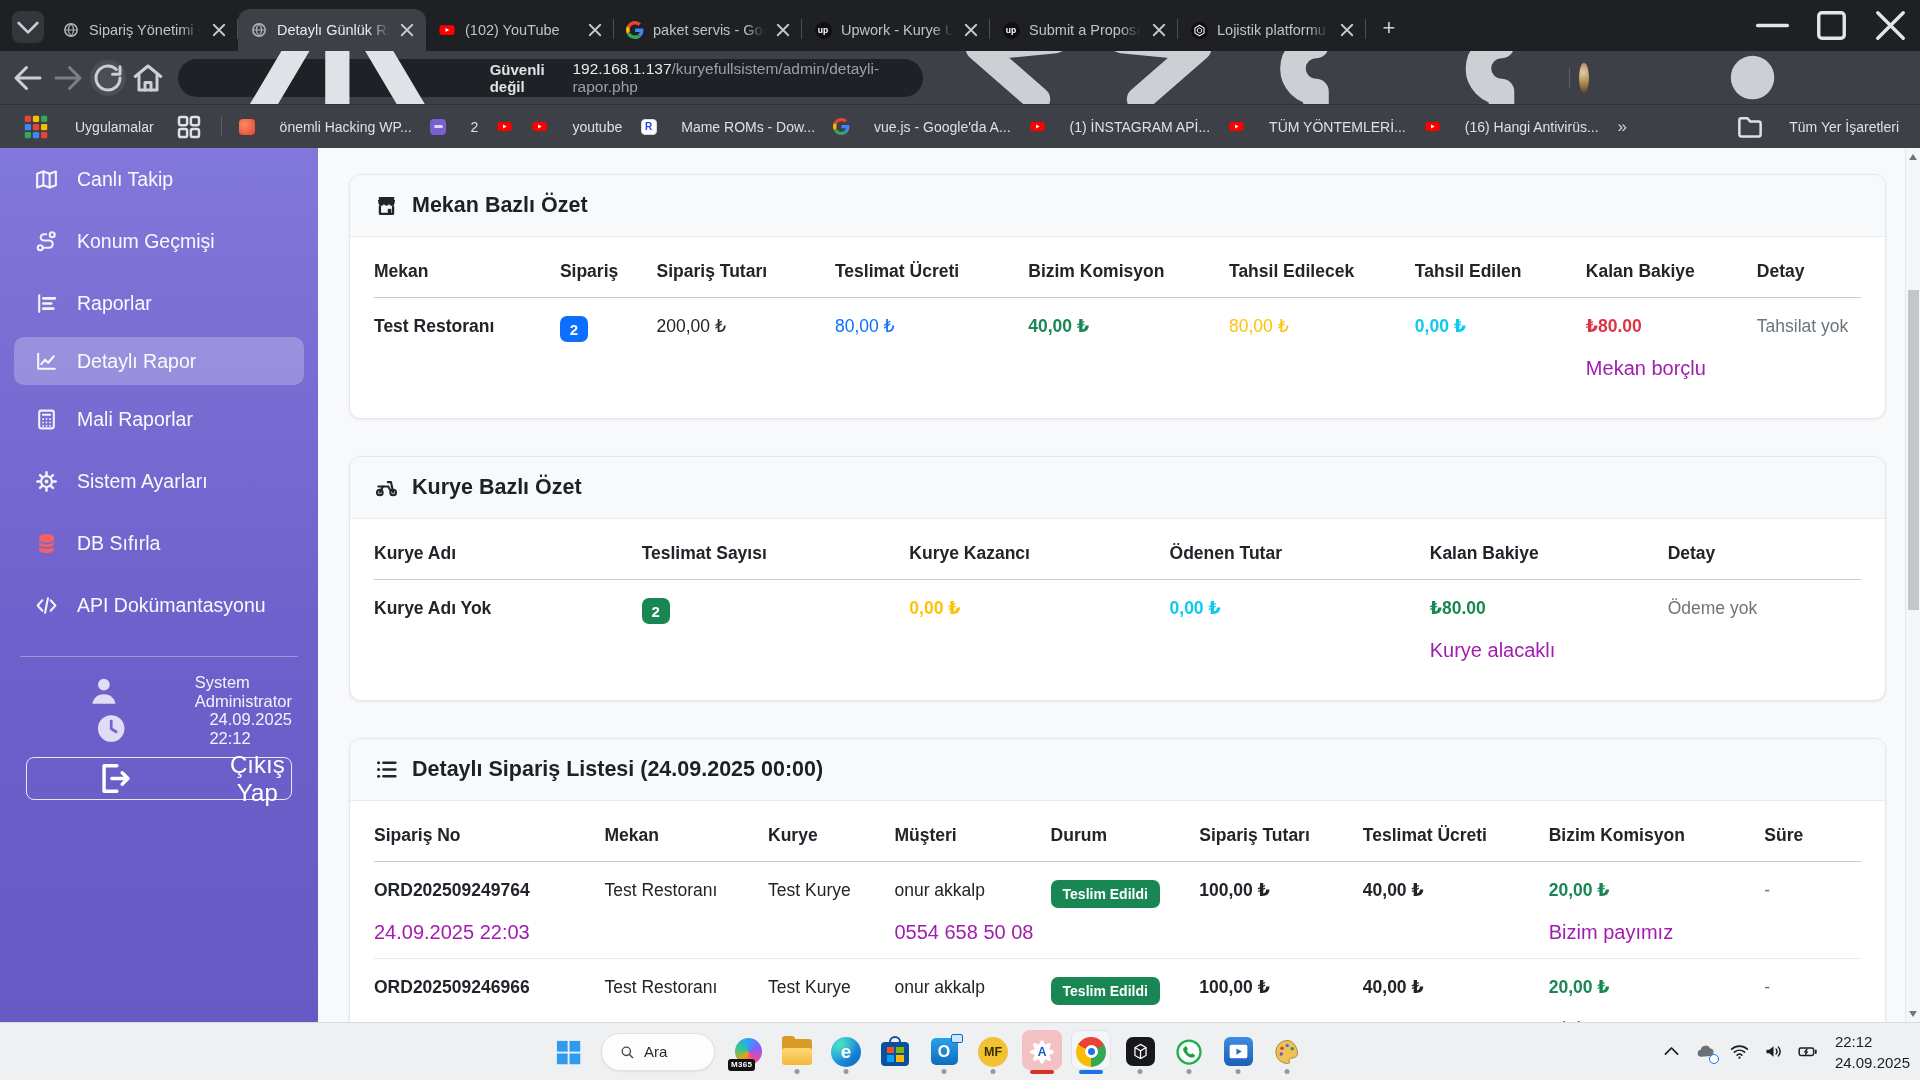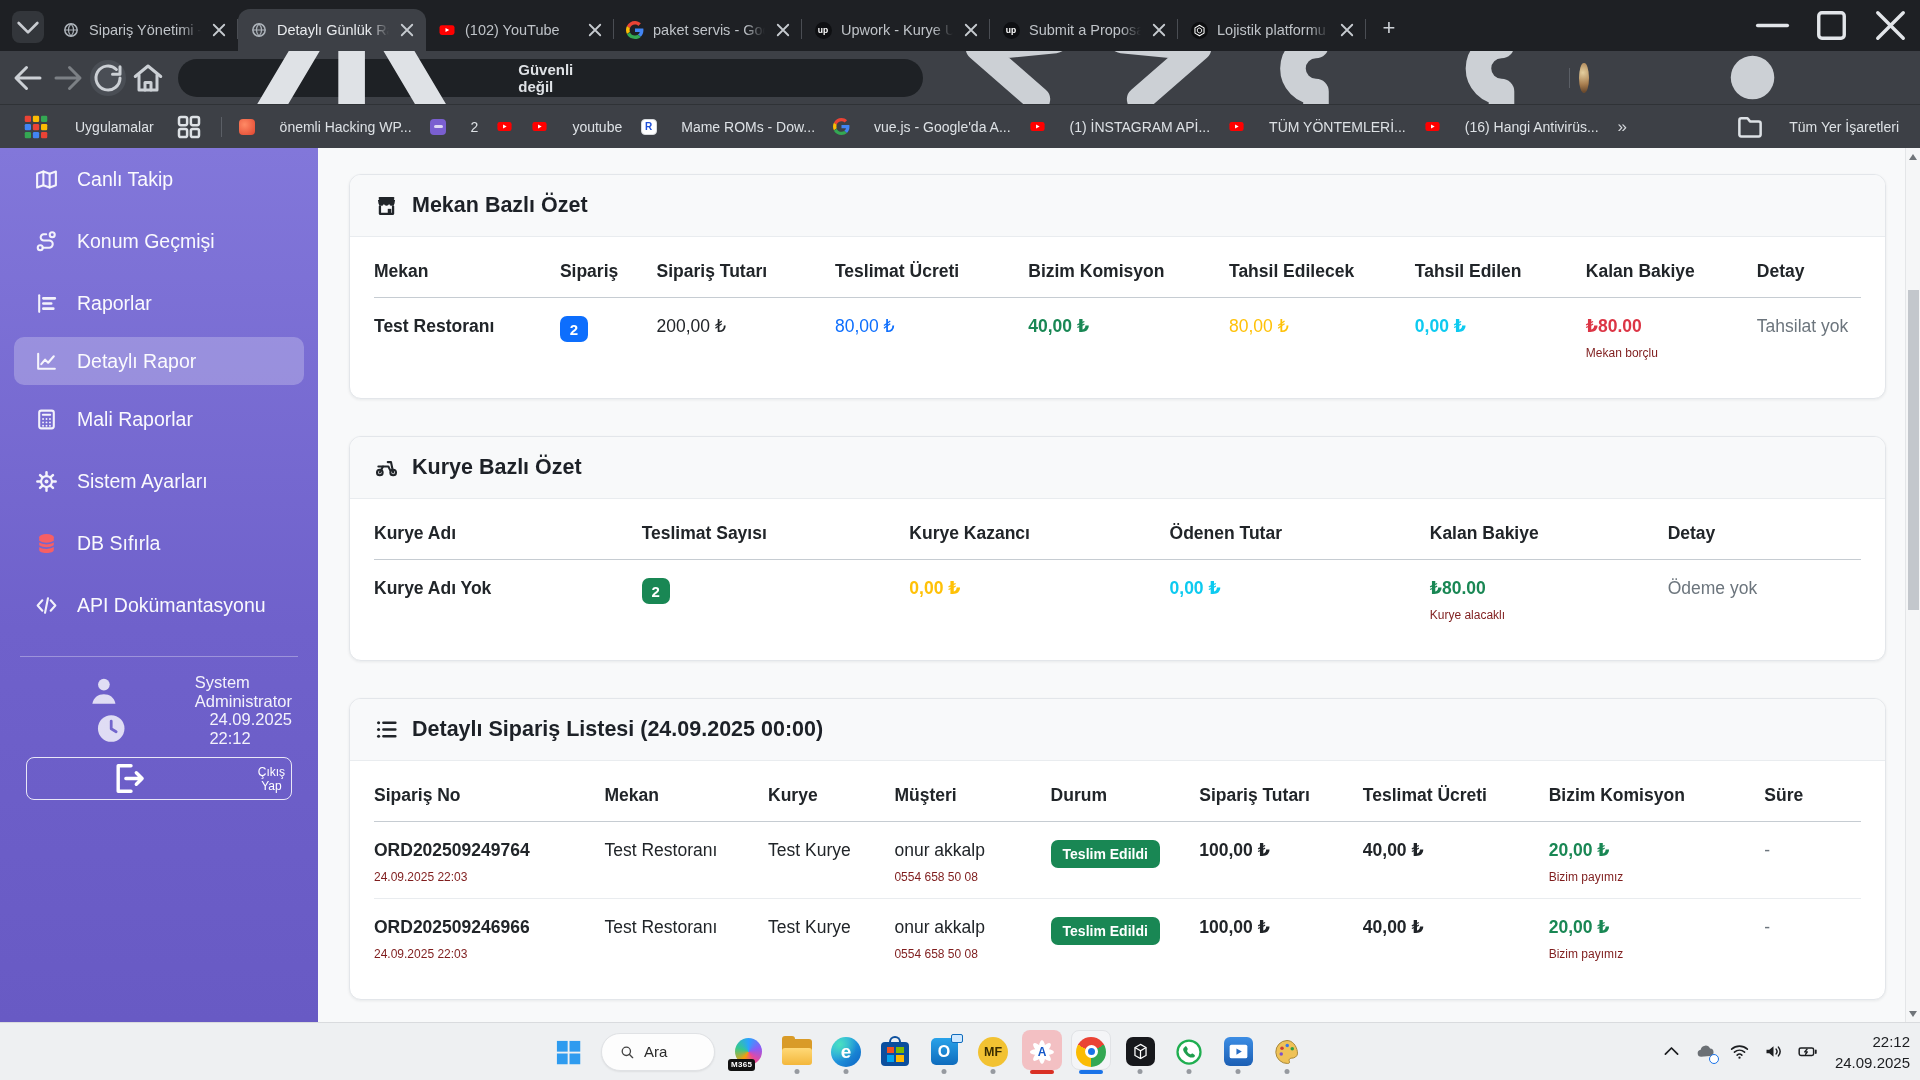--- a/index.html
+++ b/index.html
@@ -62,38 +62,38 @@
   .side-item { height:62px; display:flex; align-items:center; gap:18px; padding:0 16px 0 34px;
     font-size:19.5px; color:rgba(255,255,255,.96); }
   .side-item .sico { width:25px; height:25px; flex:0 0 25px; display:flex; align-items:center; justify-content:center; opacity:.95; }
   .side-item .sico svg { width:24px; height:24px; }
   .side-item.active { margin:3px 14px; height:48px; padding-left:20px; background:rgba(255,255,255,.24); border-radius:10px; }
   .side-divider { margin:20px 20px 16px; border-top:1px solid rgba(255,255,255,.32); }
   .side-foot { padding:0 26px; }
   .foot-row { display:flex; align-items:center; gap:13px; height:37px; font-size:16.5px; color:rgba(255,255,255,.92); }
   .foot-row .fico { width:19px; height:19px; display:flex; opacity:.85; }
   .logout-btn { margin-top:10px; width:100%; height:43px; background:transparent; border:1.5px solid rgba(255,255,255,.85);
-    border-radius:8px; color:#fff; font-size:12px; display:flex; align-items:center; justify-content:center; gap:22px;
+    border-radius:8px; color:#fff; font-size:24px; display:flex; align-items:center; justify-content:center; gap:22px;
     font-family:inherit; }
   .logout-btn .fico { width:19px; height:19px; display:flex; }
 
   .content { flex:1; padding:26px 34px 0 31px; overflow:hidden; }
   .card { background:#fff; border:1px solid #e3e6ea; border-radius:12px; box-shadow:0 1px 3px rgba(20,25,35,.07);
     margin-bottom:37px; overflow:hidden; }
   .card-header { background:#f8f9fa; border-bottom:1px solid #e9ecef; padding:18px 24px; display:flex; align-items:center; gap:13px; }
   .card-header .chicon { width:25px; height:25px; color:#212529; display:flex; }
   .card-header .chicon svg { width:25px; height:25px; }
   .card-header h2 { font-size:21.5px; font-weight:700; color:#1d2127; }
   .card-body { padding:4px 24px 24px; }
   .rep-table { width:100%; border-collapse:collapse; table-layout:fixed; }
   .rep-table th { text-align:left; font-size:17.5px; font-weight:700; color:#212529;
     padding:20px 8px 15px 0; border-bottom:1px solid #c6ccd2; }
   .rep-table td { padding:18px 8px 14px 0; vertical-align:top; font-size:17.5px; color:#212529; }
   .rep-table.divided tbody tr + tr td { border-top:1px solid #e9ecef; }
-  .cell-sub { margin-top:9px; font-size:12px; color:#7f1d1d; }
+  .cell-sub { margin-top:20px; font-size:20px; color:#a21caf; }
   .badge { min-width:28px; height:26px; padding:0 8px; border-radius:7px; color:#fff; font-weight:700; font-size:15px;
     display:inline-flex; align-items:center; justify-content:center; }
   .badge.pill { height:28px; padding:0 12px; font-size:14px; border-radius:7px; }
 
   .vscroll { position:absolute; right:0; top:0; width:15px; height:100%; background:#f5f6f7; border-left:1px solid #e4e6e8; }
   .sb-arrow { position:absolute; left:0; width:100%; height:15px; display:flex; align-items:center; justify-content:center; }
   .sb-arrow.up { top:1px; } .sb-arrow.down { bottom:1px; }
   .tri-up { width:0; height:0; border-left:4px solid transparent; border-right:4px solid transparent; border-bottom:6px solid #70757a; }
   .tri-down { width:0; height:0; border-left:4px solid transparent; border-right:4px solid transparent; border-top:6px solid #70757a; }
   .sb-thumb { position:absolute; left:2px; width:11px; top:142px; height:320px; background:#c3c7cc; }
@@ -150,21 +150,21 @@
   .ti-media { width:29px; height:29px; border-radius:6px; background:linear-gradient(180deg,#3c8de4,#1c5fb4);
     display:flex; align-items:center; justify-content:center; }
   .ti-media svg { width:25px; height:25px; }
   .ti-paint svg { width:30px; height:30px; }
 
   .tb-tray { position:absolute; right:10px; top:0; height:100%; display:flex; align-items:center; gap:13px; color:#1c1e21; }
   .tray-ic { width:21px; height:21px; display:flex; align-items:center; justify-content:center; position:relative; }
   .tray-ic svg { width:20px; height:20px; }
   .od-sync { position:absolute; right:-3px; bottom:-2px; width:10px; height:10px; border-radius:50%; background:#fff;
     border:1.5px solid #1a73e8; }
-  .tray-clock { text-align:right; font-size:15px; line-height:1.4; color:#1c1e21; padding-left:4px; }
+  .tray-clock { font-size:15px; line-height:1.4; color:#1c1e21; padding-left:4px; }
 </style>
 </head>
 <body>
 
 <div class="screen">
 
   <header class="tabstrip">
     <div class="tab-search">
         <span id="tabSearchIcon" style="display: flex; width: 100%; height: 100%; align-items: center; justify-content: center;">
           <svg viewBox="0 0 24 24" fill="none" stroke="currentColor" stroke-width="2" stroke-linecap="round" stroke-linejoin="round" style="width:100%;height:100%">
@@ -330,20 +330,23 @@
     <div class="addr">
       <span class="warn">
         <span id="icWarn" style="display: flex; width: 100%; height: 100%; align-items: center; justify-content: center;">
             <svg viewBox="0 0 24 24" fill="none" stroke="currentColor" stroke-width="2" stroke-linecap="round" stroke-linejoin="round" style="width:100%;height:100%">
               <path d="M12 4L2.8 19.5h18.4z"></path>
               <path d="M12 10v4.2"></path>
               <circle cx="12" cy="16.8" r="0.4" fill="currentColor"></circle>
             </svg>
           </span>
         <span>Güvenli değil</span>
+      </span>
+      <span class="url">
+        <span class="host">192.168.1.137</span><span class="path">/kuryefullsistem/admin/detayli-rapor.php</span>
       </span>
     </div>
     <div class="tool-right">
       <span class="tool-ic" id="icStar" style="display: flex; width: 100%; height: 100%; align-items: center; justify-content: center;">
           <svg viewBox="0 0 24 24" fill="none" stroke="currentColor" stroke-width="2" stroke-linecap="round" stroke-linejoin="round" style="width:100%;height:100%">
             <path d="M12 3.5l2.6 5.6 6 .6-4.6 4 1.4 5.9-5.4-3.2-5.4 3.2 1.4-5.9-4.6-4 6-.6z"></path>
           </svg>
         </span>
       <span class="tool-ic" id="icPuzzle" style="display: flex; width: 100%; height: 100%; align-items: center; justify-content: center;">
           <svg viewBox="0 0 24 24" fill="none" stroke="currentColor" stroke-width="2" stroke-linecap="round" stroke-linejoin="round" style="width:100%;height:100%">

